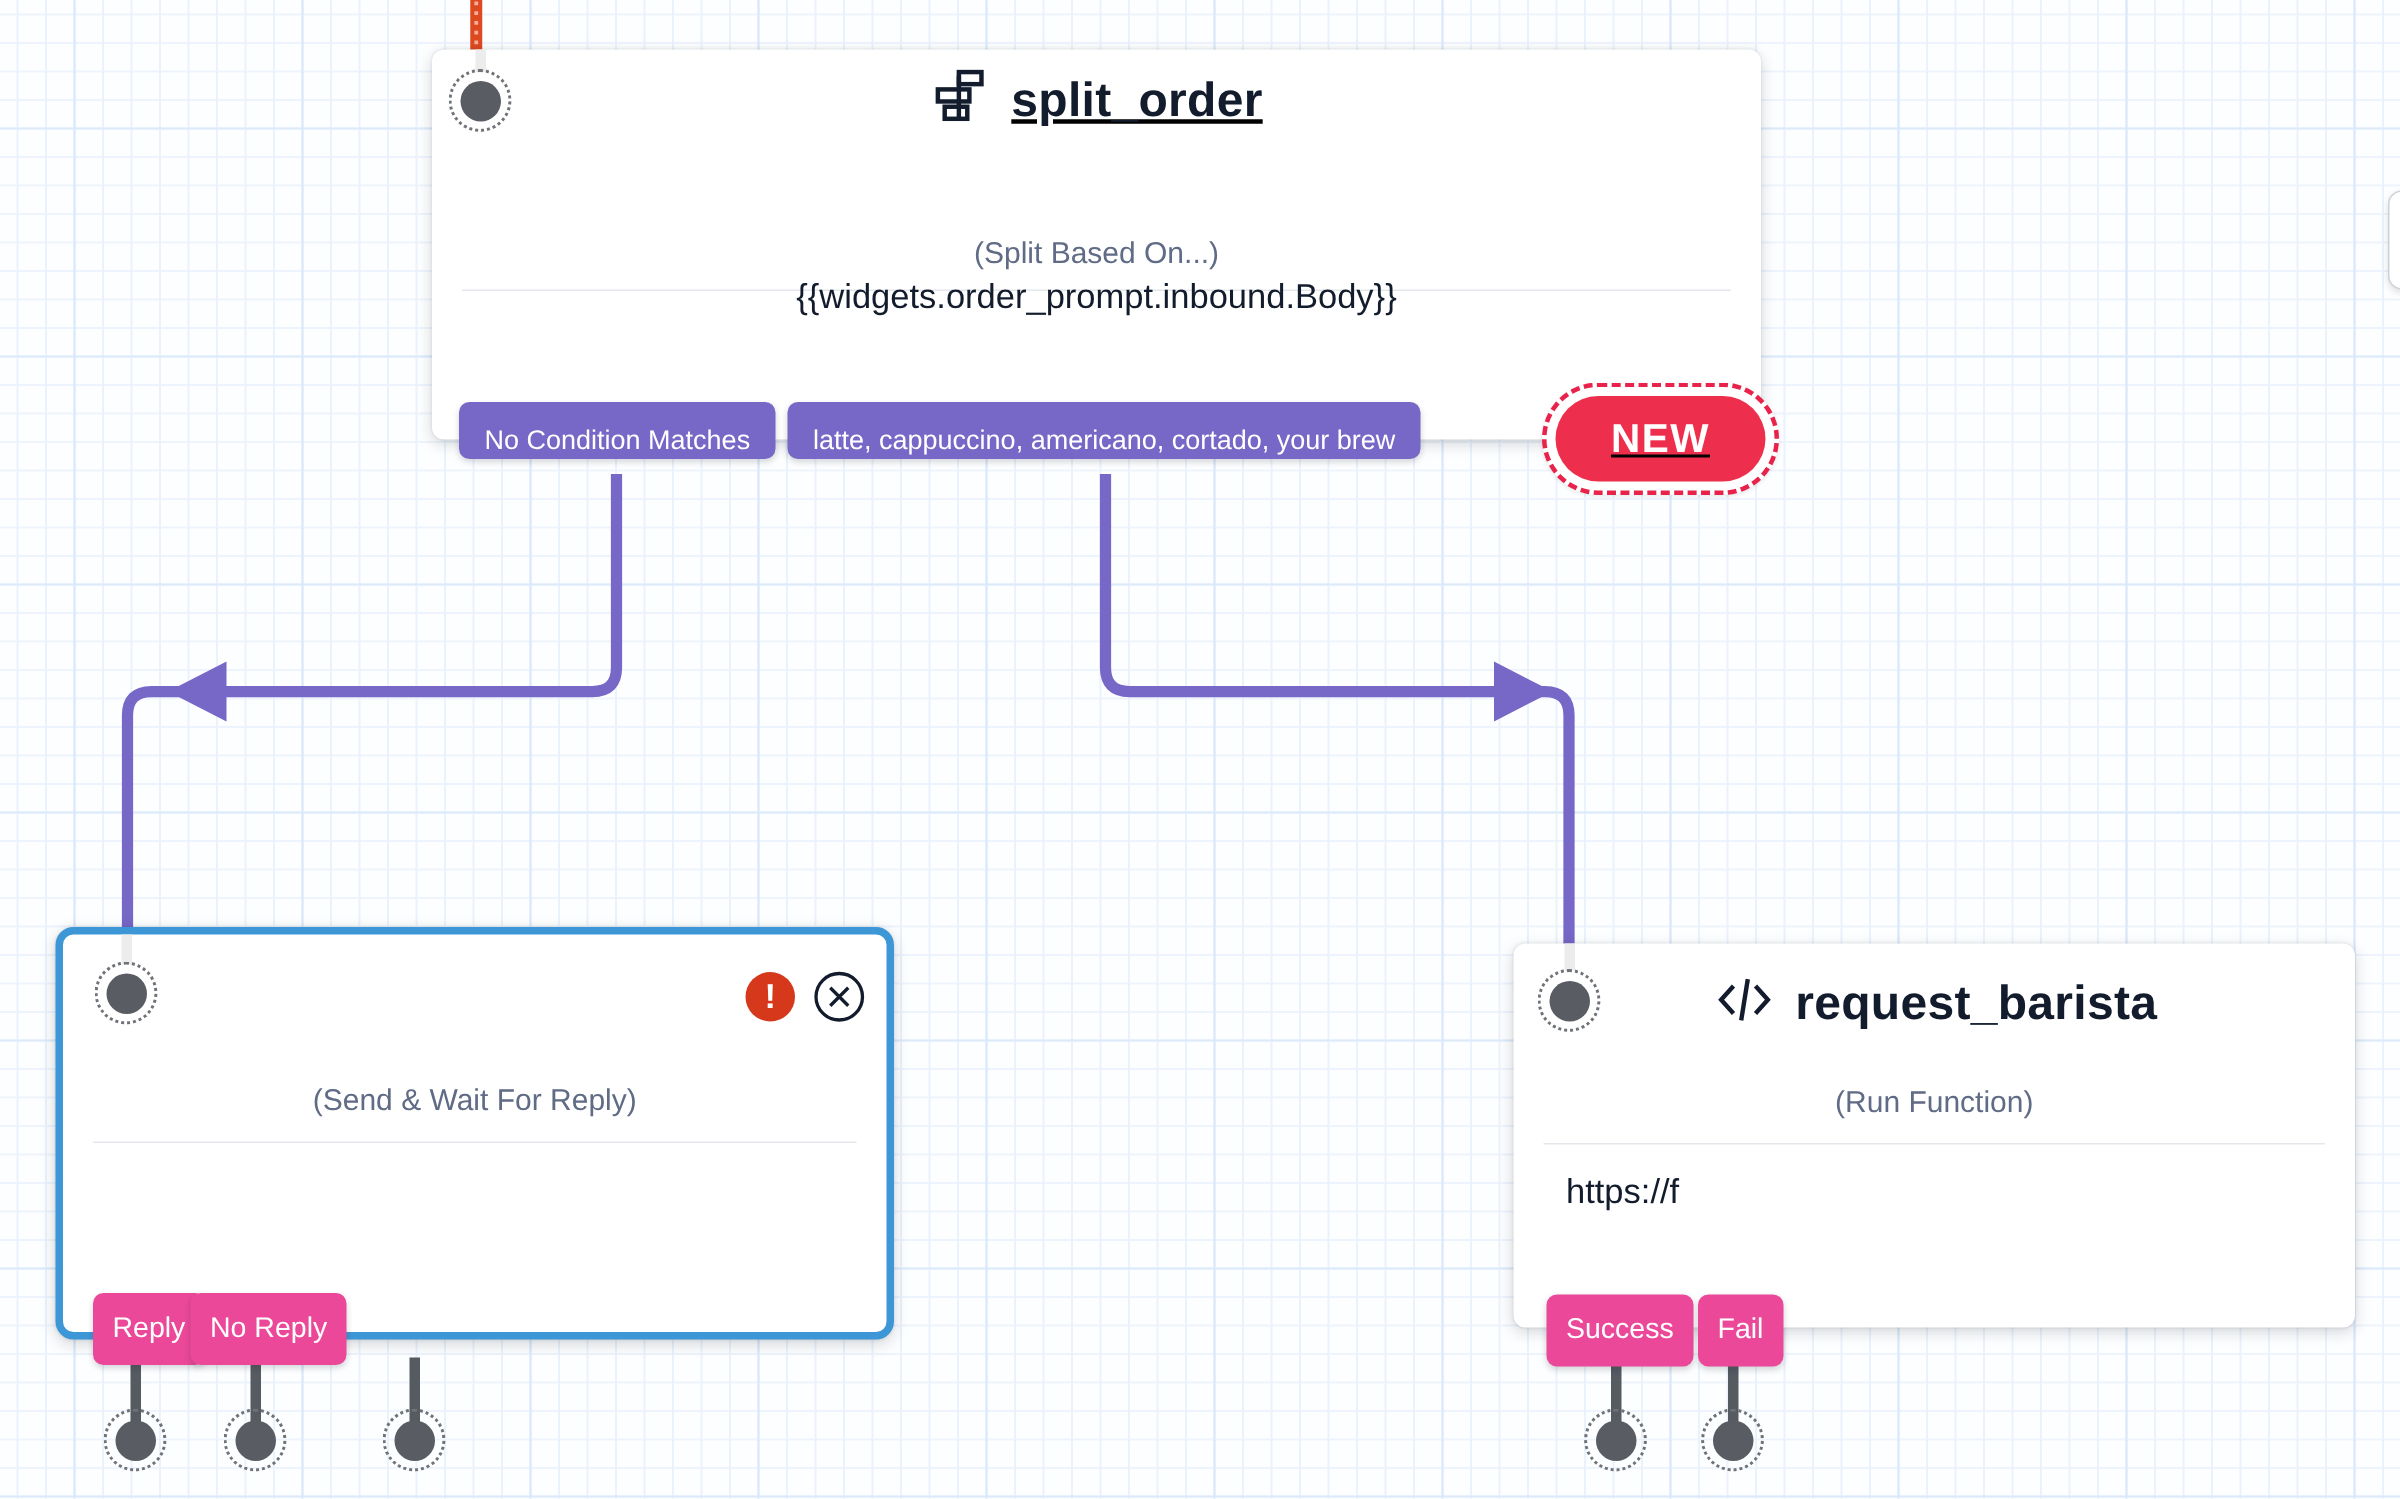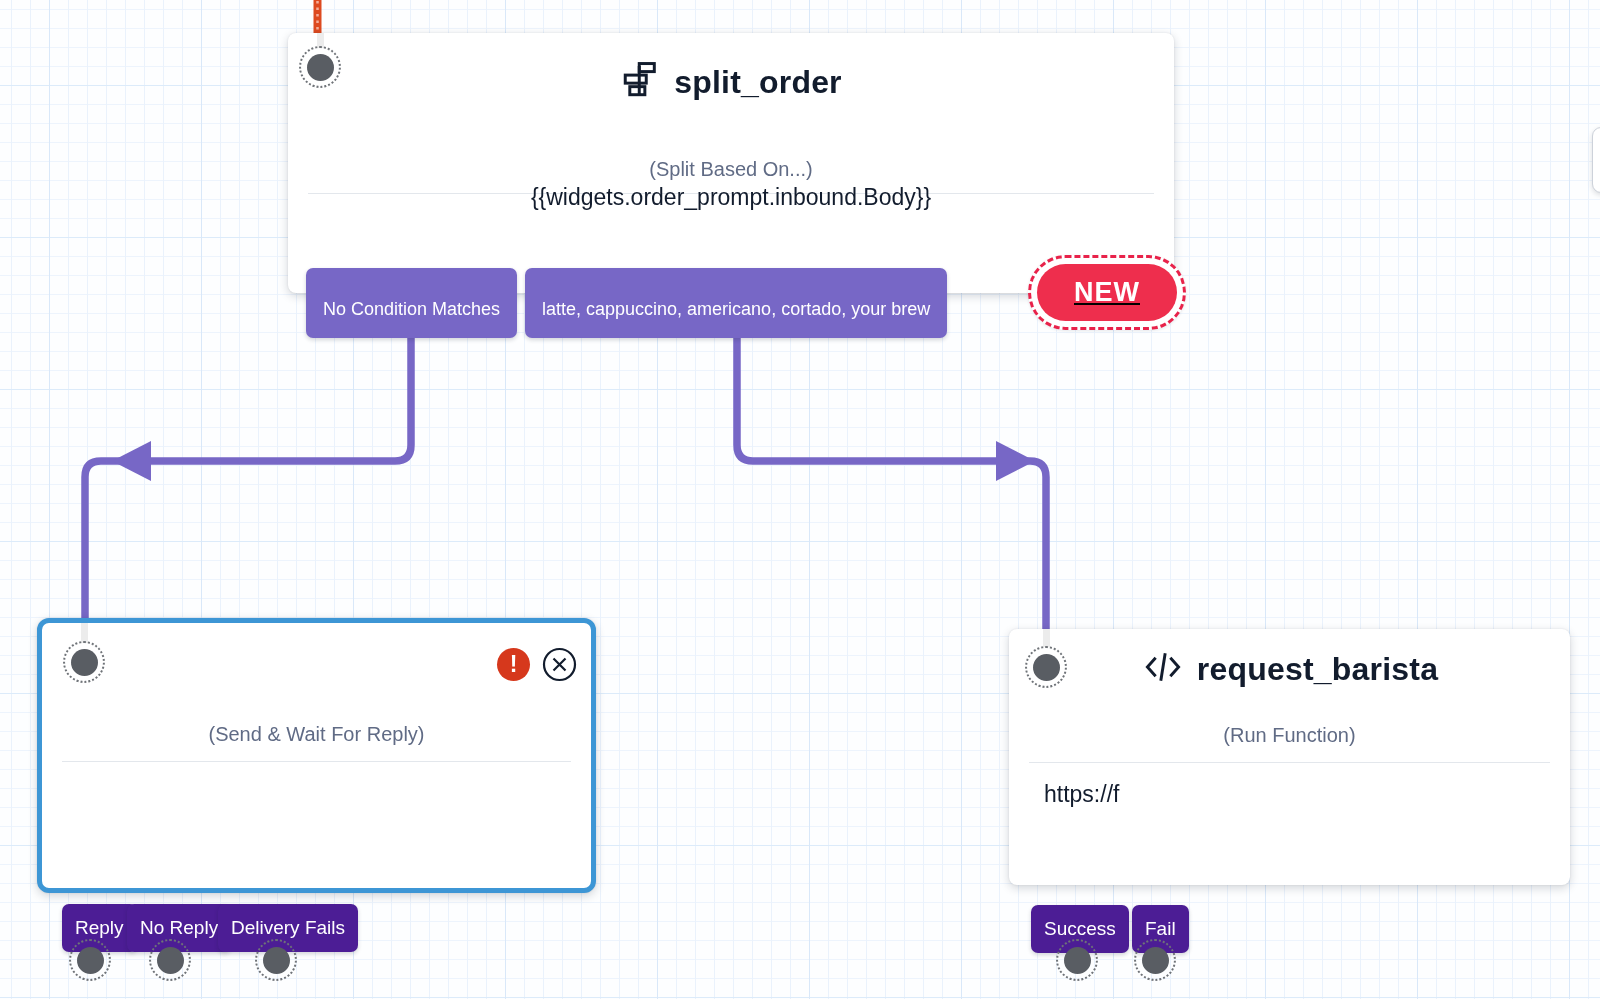--- a/index.html
+++ b/index.html
@@ -47,26 +47,26 @@
     position:absolute;left:20px;right:20px;height:0;
     border-top:1.5px solid #e3e7ec;
   }
   .node-body{
     position:absolute;color:#121C2D;font-size:23px;
   }
   .transition{
     position:absolute;
     background:#7767C6;color:#fff;
     font-size:18px;line-height:50px;height:38px;
-    padding:16px 17px;border-radius:7px;white-space:nowrap;
+    padding:0 17px;border-radius:7px;white-space:nowrap;
     box-shadow:0 2px 4px rgba(18,28,45,.18);
   }
   .transition.dark{
-    background:#4c1d95;height:48px;line-height:48px;
-    font-size:19px;padding:0 13px;border-radius:7px;margin-top:42px;
+    background:#ec4899;height:48px;line-height:48px;
+    font-size:19px;padding:0 13px;border-radius:7px;
   }
   .port{
     position:absolute;width:38px;height:38px;
     border:2px dotted #6f7378;border-radius:50%;
     display:flex;align-items:center;justify-content:center;
   }
   .port::after{
     content:'';width:27px;height:27px;border-radius:50%;background:#595D63;
   }
   .stub{position:absolute;width:7px;background:#ececec;}
@@ -113,21 +113,21 @@
     <g>
       <path d="M737,316 V445 Q737,461 753,461 H1030 Q1046,461 1046,477 V631" fill="none" stroke="#7767C6" stroke-width="7.5"></path>
       <polygon points="1035,461 996,441 996,481" fill="#7767C6"></polygon>
     </g>
   </svg>
 
   <div class="node" style="left:288px;top:33px;width:886px;height:260px;">
     <div class="stub" style="left:28.5px;top:0;height:15px;"></div>
     <div class="port" style="left:11px;top:13px;"></div>
 
-    <div class="node-header" style="top:49px;transform:translateY(-50%);">
+    <div class="node-header" style="top:34px;transform:translateY(-50%);text-decoration:underline;">
       <span>
         <svg width="42" height="42" viewBox="0 0 24 24" fill="none" stroke="#121C2D" stroke-width="1.7">
           <path d="M11 4 V21"></path>
           <rect x="11" y="2.6" width="8.6" height="4.6"></rect>
           <rect x="3" y="9.2" width="12" height="4.6"></rect>
           <rect x="5.6" y="15.8" width="8.6" height="4.6"></rect>
         </svg>
       </span>
       <span class="node-title">split_order</span>
     </div>
@@ -155,21 +155,20 @@
         <circle cx="17.5" cy="17.5" r="15.5"></circle>
         <path d="M11.5 11.5 L23.5 23.5 M23.5 11.5 L11.5 23.5"></path>
       </svg>
     </span>
 
     <div class="node-type" style="top:100px;">(Send &amp; Wait For Reply)</div>
     <div class="divider" style="top:138px;"></div>
 
     <div class="transition dark" style="left:20px;top:239px;">Reply</div>
     <div class="transition dark" style="left:85px;top:239px;">No Reply</div>
-    <div class="transition dark" style="left:176px;top:239px;">Delivery Fails</div>
   </div>
 
   <div class="stem" style="left:86.5px;top:905px;height:45px;"></div>
   <div class="stem" style="left:166.5px;top:905px;height:45px;"></div>
   <div class="stem" style="left:272.5px;top:905px;height:45px;"></div>
   <div class="port" style="left:69px;top:939px;z-index:2;"></div>
   <div class="port" style="left:149px;top:939px;z-index:2;"></div>
   <div class="port" style="left:255px;top:939px;z-index:2;"></div>
 
   <div class="node" style="left:1009px;top:629px;width:561px;height:256px;">

